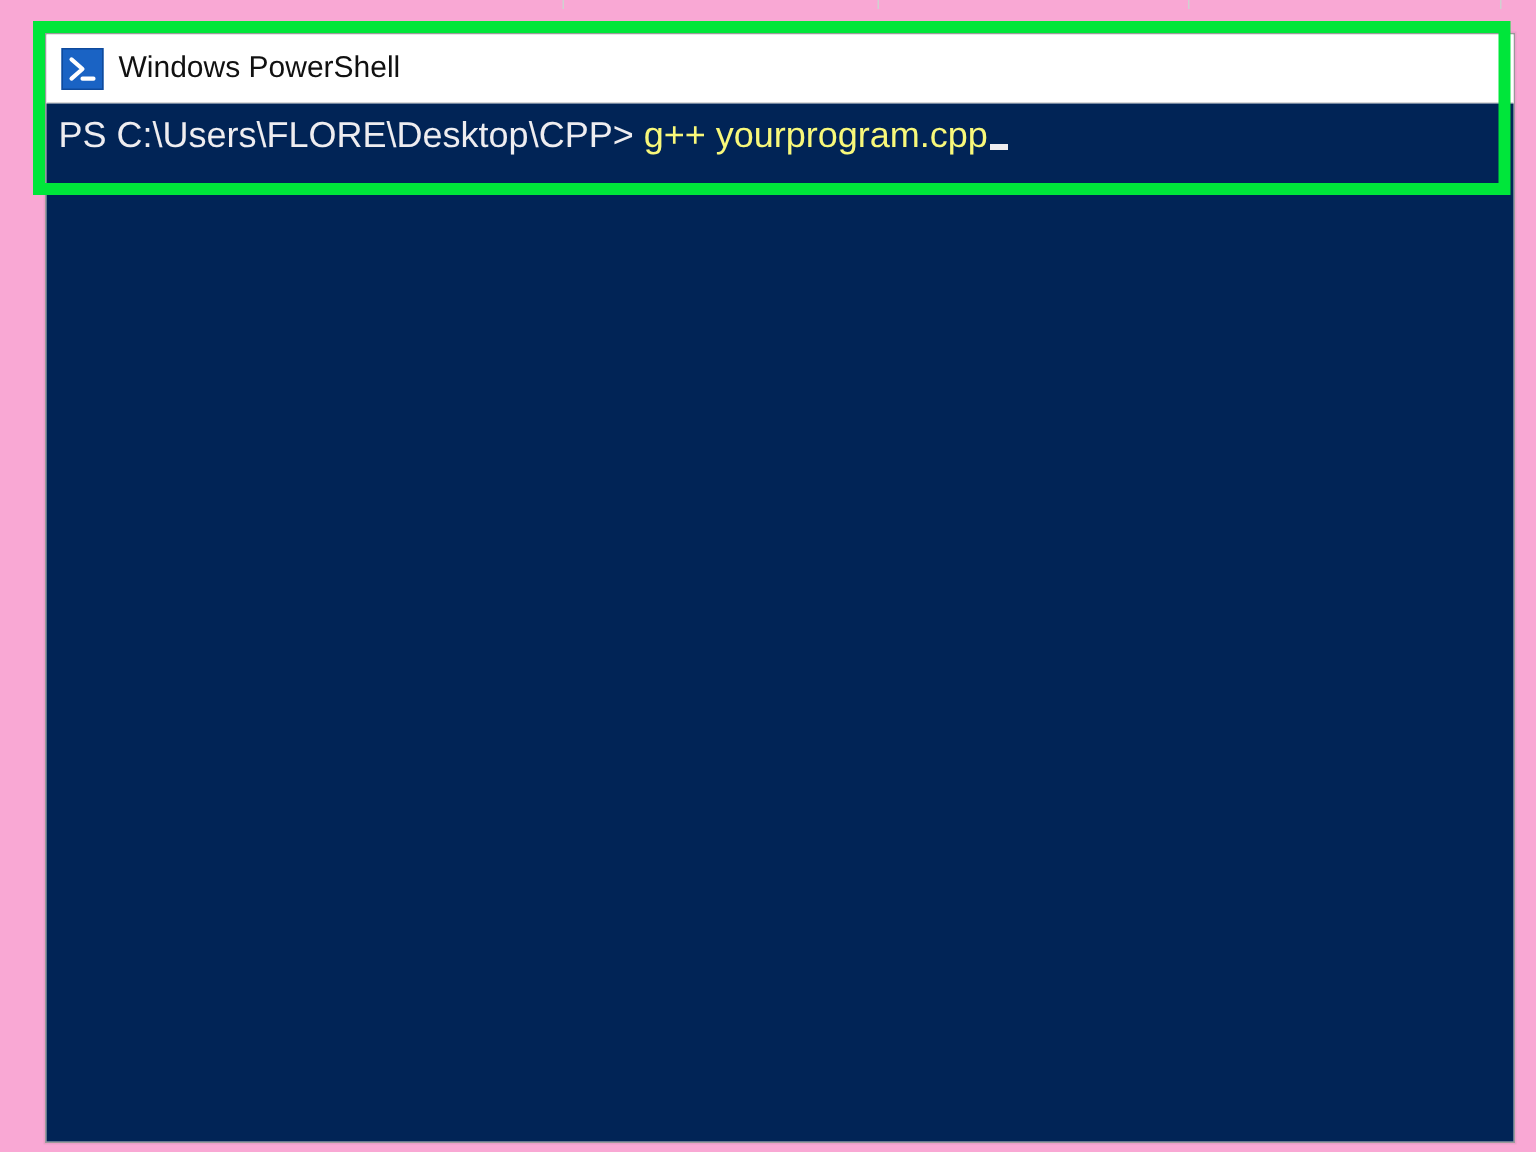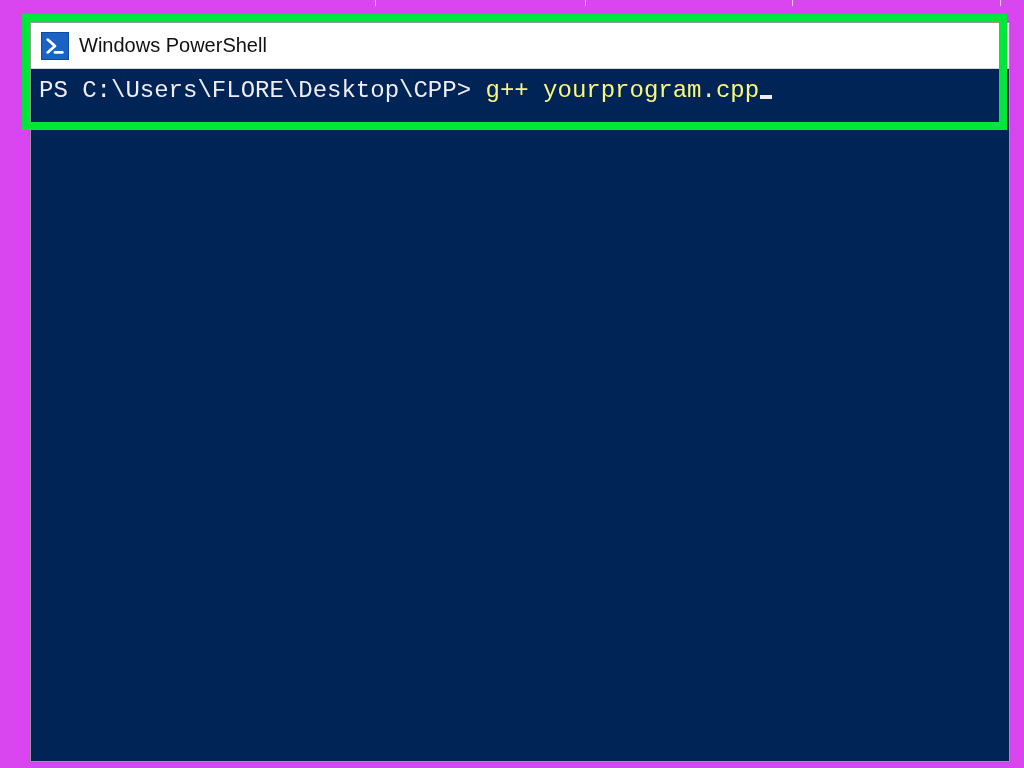--- a/index.html
+++ b/index.html
@@ -8,21 +8,21 @@
     height: 768px;
     background: #ffffff;
     font-family: "Segoe UI", Tahoma, sans-serif;
     overflow: hidden;
   }
 
   .outer {
     position: relative;
     width: 1024px;
     height: 768px;
-    background: #d946ef;
+    background: #f9a8d4;
   }
 
   
   .topticks {
     position: absolute;
     left: 0; right: 0; top: 0;
     height: 10px;
   }
   .topticks span {
     position: absolute;
@@ -84,21 +84,21 @@
   .title-text {
     font-size: 20px;
     color: #111;
     font-weight: 400;
   }
 
   .terminal {
     flex: 1;
     background: #012456;
     color: #eeedf0;
-    font-family: Liberation Mono, monospace;
+    font-family: Liberation Sans, sans-serif;
     font-size: 24px;
     line-height: 1.3;
     padding: 6px 8px 8px 8px;
     white-space: pre;
     overflow: hidden;
     cursor: text;
   }
 
   .prompt-text { color: #eeedf0; }
   .cmd-text   { color: #f8f87a; }

